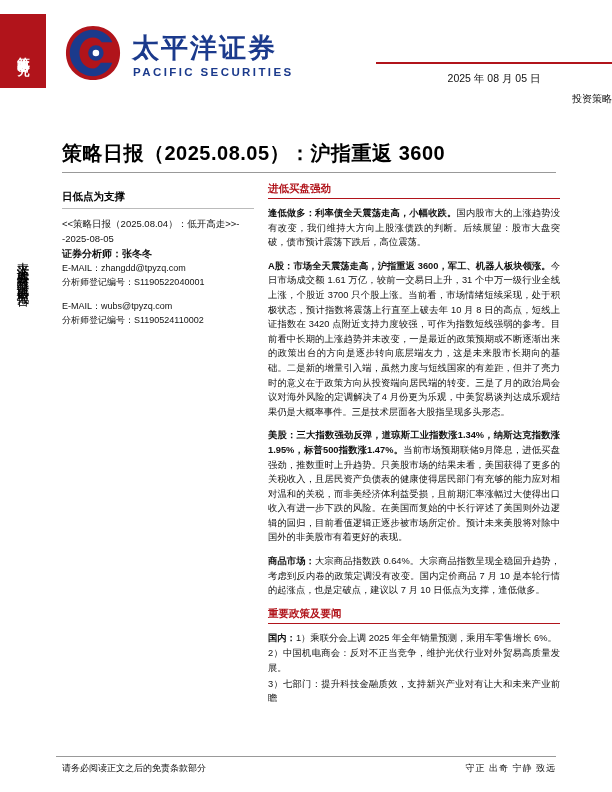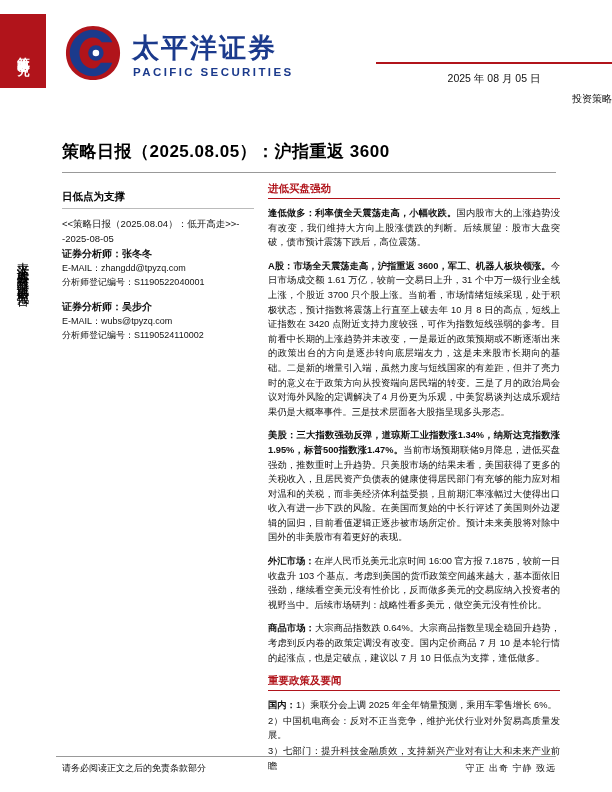--- a/index.html
+++ b/index.html
@@ -114,21 +114,21 @@
     font-size: 10px;
     color: #111;
   }
 
   
   .doc-title {
     position: absolute;
     left: 62px;
     top: 140px;
     width: 500px;
-    font-size: 17px;
+    font-size: 20px;
     font-weight: bold;
     color: #000;
     letter-spacing: 0.5px;
   }
   .title-rule {
     position: absolute;
     left: 62px;
     top: 172px;
     width: 494px;
     height: 1px;
@@ -296,34 +296,32 @@
     <div class="left-col-rule"></div>
     <div class="related-item">&lt;&lt;策略日报（2025.08.04）：低开高走&gt;&gt;--2025-08-05</div>
 
     <div class="analyst-block">
       <div class="analyst-name">证券分析师：张冬冬</div>
       <div class="analyst-line">E-MAIL：zhangdd@tpyzq.com</div>
       <div class="analyst-line">分析师登记编号：S1190522040001</div>
     </div>
 
     <div class="analyst-block">
-      <div class="analyst-name">证券分析师：吴步介</div>
       <div class="analyst-line">E-MAIL：wubs@tpyzq.com</div>
       <div class="analyst-line">分析师登记编号：S1190524110002</div>
     </div>
   </div>
 
   <div class="right-col">
     <div class="section-head">进低买盘强劲</div>
     <div class="section-rule"></div>
 
     <div class="para"><b>逢低做多：利率债全天震荡走高，小幅收跌。</b>国内股市大的上涨趋势没有改变，我们维持大方向上股涨债跌的判断。后续展望：股市大盘突破，债市预计震荡下跌后，高位震荡。</div>
     <div class="para"><b>A股：市场全天震荡走高，沪指重返 3600，军工、机器人板块领涨。</b>今日市场成交额 1.61 万亿，较前一交易日上升，31 个中万一级行业全线上涨，个股近 3700 只个股上涨。当前看，市场情绪短续采现，处于积极状态，预计指数将震荡上行直至上破去年 10 月 8 日的高点，短线上证指数在 3420 点附近支持力度较强，可作为指数短线强弱的参考。目前看中长期的上涨趋势并未改变，一是最近的政策预期或不断逐渐出来的政策出台的方向是逐步转向底层端友力，这是未来股市长期向的基础。二是新的增量引入端，虽然力度与短线国家的有差距，但并了亮力时的意义在于政策方向从投资端向居民端的转变。三是了月的政治局会议对海外风险的定调解决了4 月份更为乐观，中美贸易谈判达成乐观结果仍是大概率事件。三是技术层面各大股指呈现多头形态。</div>
     <div class="para"><b>美股：三大指数强劲反弹，道琼斯工业指数涨1.34%，纳斯达克指数涨1.95%，标普500指数涨1.47%。</b>当前市场预期联储9月降息，进低买盘强劲，推数重时上升趋势。只美股市场的结果未看，美国获得了更多的关税收入，且居民资产负债表的健康使得居民部门有充够的能力应对相对温和的关税，而非美经济体利益受损，且前期汇率涨幅过大使得出口收入有进一步下跌的风险。在美国而复始的中长行评述了美国则外边逻辑的回归，目前看值逻辑正逐步被市场所定价。预计未来美股将对除中国外的非美股市有着更好的表现。</div>
-    <div class="para"><b>外汇市场：</b>在岸人民币兑美元北京时间 16:00 官方报 7.1875，较前一日收盘升 103 个基点。考虑到美国的货币政策空间越来越大，基本面依旧强劲，继续看空美元没有性价比，反而做多美元的交易应纳入投资者的视野当中。后续市场研判：战略性看多美元，做空美元没有性价比。</div>
     <div class="para"><b>商品市场：</b>大宗商品指数跌 0.64%。大宗商品指数呈现全稳回升趋势，考虑到反内卷的政策定调没有改变。国内定价商品 7 月 10 是本轮行情的起涨点，也是定破点，建议以 7 月 10 日低点为支撑，逢低做多。</div>
 
     <div class="section-head2">重要政策及要闻</div>
     <div class="section-rule"></div>
     <div class="policy-list">
       <div><b>国内：</b>1）乘联分会上调 2025 年全年销量预测，乘用车零售增长 6%。</div>
       <div>2）中国机电商会：反对不正当竞争，维护光伏行业对外贸易高质量发展。</div>
       <div>3）七部门：提升科技金融质效，支持新兴产业对有让大和未来产业前瞻</div>
     </div>
   </div>

